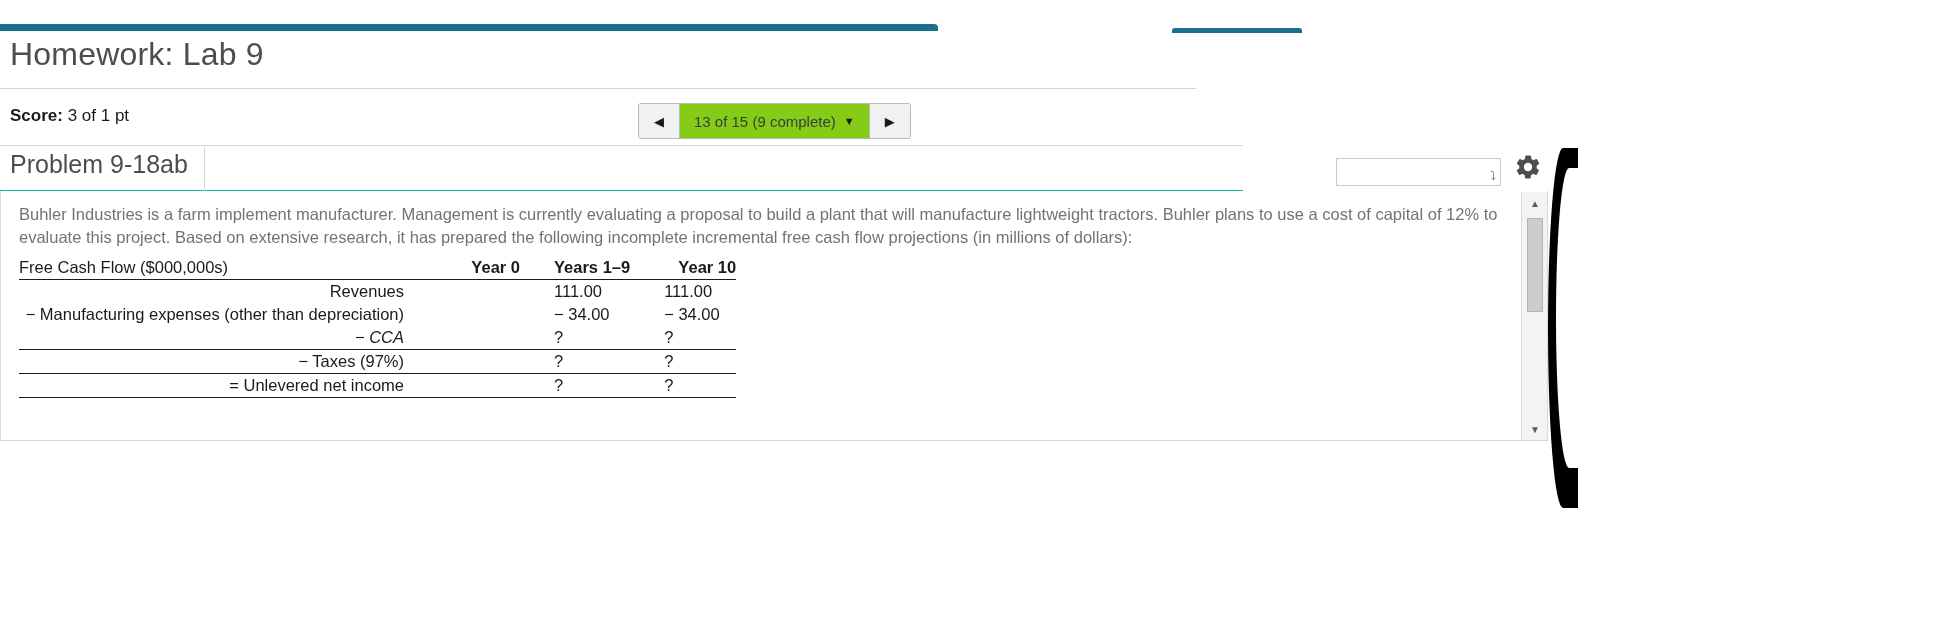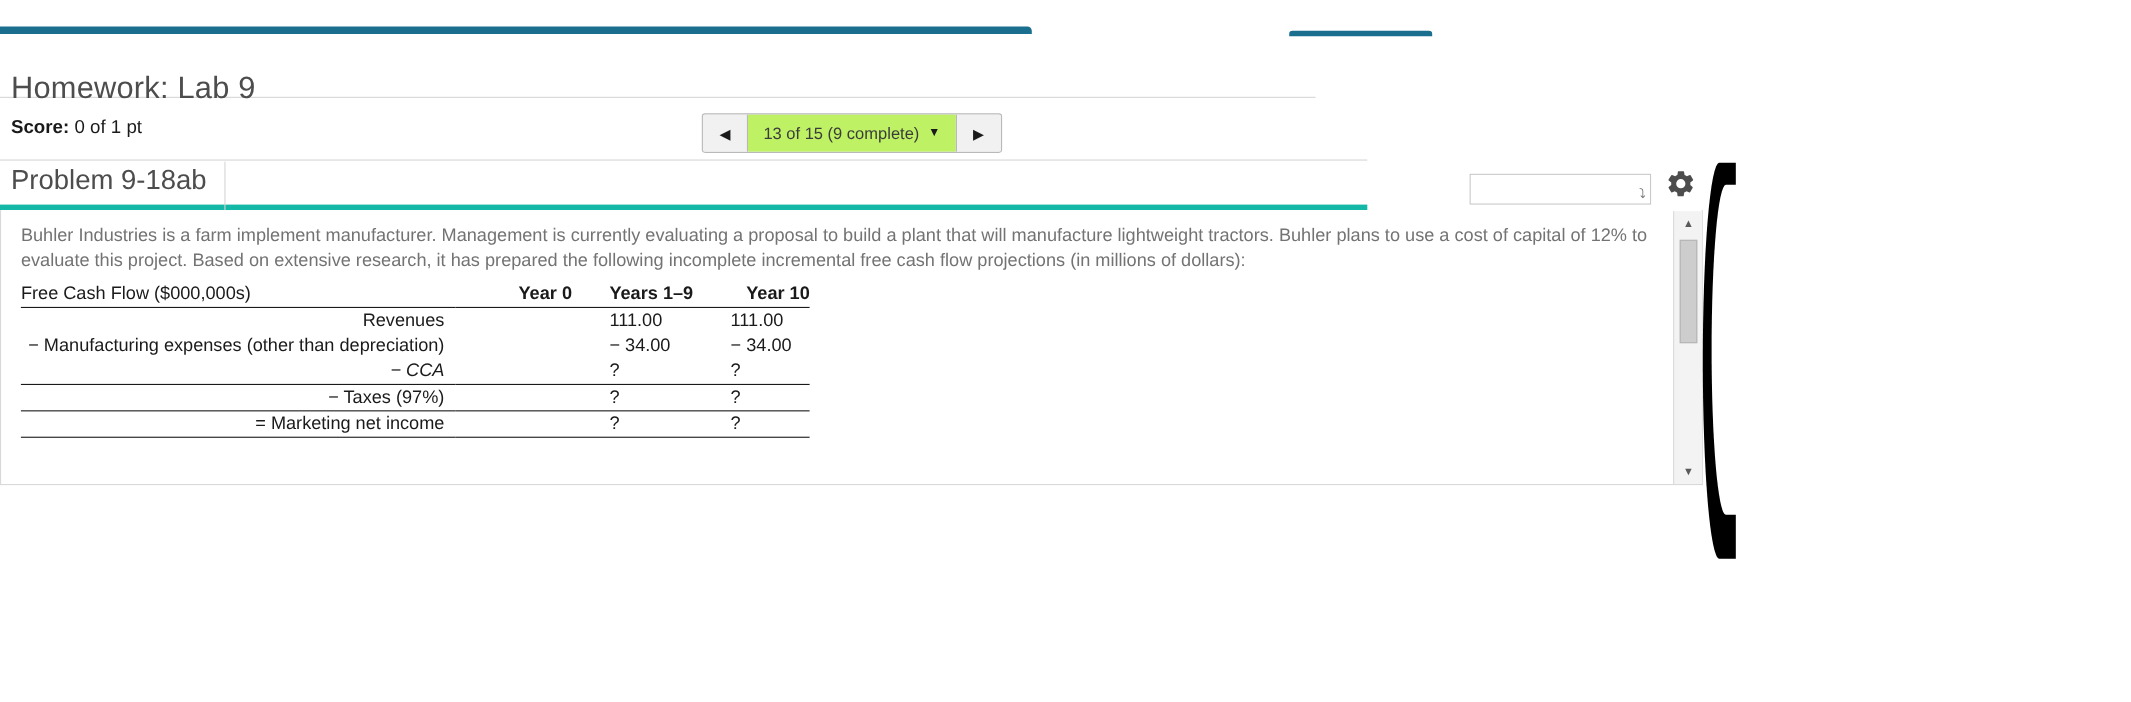--- a/index.html
+++ b/index.html
@@ -37,24 +37,23 @@
     position: absolute;
     left: 0; top: 34px;
     width: 1196px;
     height: 55px;
     border-bottom: 1px solid #d6d6d6;
     box-sizing: border-box;
   }
   .title-text {
     position: absolute;
     left: 10px; top: 2px;
-    font-size: 28px;
+    font-size: 32px;
     color: #4d4d4d;
     letter-spacing: 0.2px;
-    margin-top: 28px;
   }
 
   
   .score-row {
     position: absolute;
     left: 0; top: 90px;
     width: 1243px;
     height: 56px;
     box-sizing: border-box;
     border-bottom: 1px solid #d6d6d6;
@@ -87,37 +86,37 @@
     color: #1a1a1a;
     font-size: 13px;
   }
   .pager-btn.left { border-right: 1px solid #b9b9b9; }
   .pager-btn.right { border-left: 1px solid #b9b9b9; }
   .pager-label {
     display: flex;
     align-items: center;
     gap: 8px;
     padding: 0 14px;
-    background: #bef264;
+    background: #84cc16;
     font-size: 15px;
     color: #3c3c3c;
     white-space: nowrap;
   }
   .caret-down {
     font-size: 11px;
     color: #1a1a1a;
   }
 
   
   .tab-row {
     position: absolute;
     left: 0; top: 146px;
     width: 1243px;
     height: 45px;
-    border-bottom: 5px solid #14b8a6;
+    border-bottom: 1px solid #14b8a6;
     box-sizing: border-box;
   }
   .tab-label {
     position: absolute;
     left: 10px; top: 4px;
     font-size: 25px;
     color: #4d4d4d;
   }
   .tab-divider {
     position: absolute;
@@ -256,21 +255,21 @@
   <div class="topbar-left"></div>
   <div class="topbar-right"></div>
 
   <div class="title-row">
     <div class="title-text">Homework: Lab 9</div>
   </div>
 
   <div class="score-row">
     <div class="score-text">
       <b>Score:</b>
-      <span>0 of 1 pt</span>
+      <span>3 of 1 pt</span>
     </div>
 
     <div class="pager">
       <div class="pager-btn left">◀</div>
       <div class="pager-label">
         <span>13 of 15 (9 complete)</span>
         <span class="caret-down">▼</span>
       </div>
       <div class="pager-btn right">▶</div>
     </div>
@@ -323,21 +322,21 @@
           <td class="num">?</td>
           <td class="num">?</td>
         </tr>
         <tr class="rule-below">
           <td class="lbl">− Taxes (97%)</td>
           <td class="num"></td>
           <td class="num">?</td>
           <td class="num">?</td>
         </tr>
         <tr class="rule-below">
-          <td class="lbl">= Marketing net income</td>
+          <td class="lbl">= Unlevered net income</td>
           <td class="num"></td>
           <td class="num">?</td>
           <td class="num">?</td>
         </tr>
       </tbody>
     </table>
 
   </div>
 
   <div class="scrollbar">

